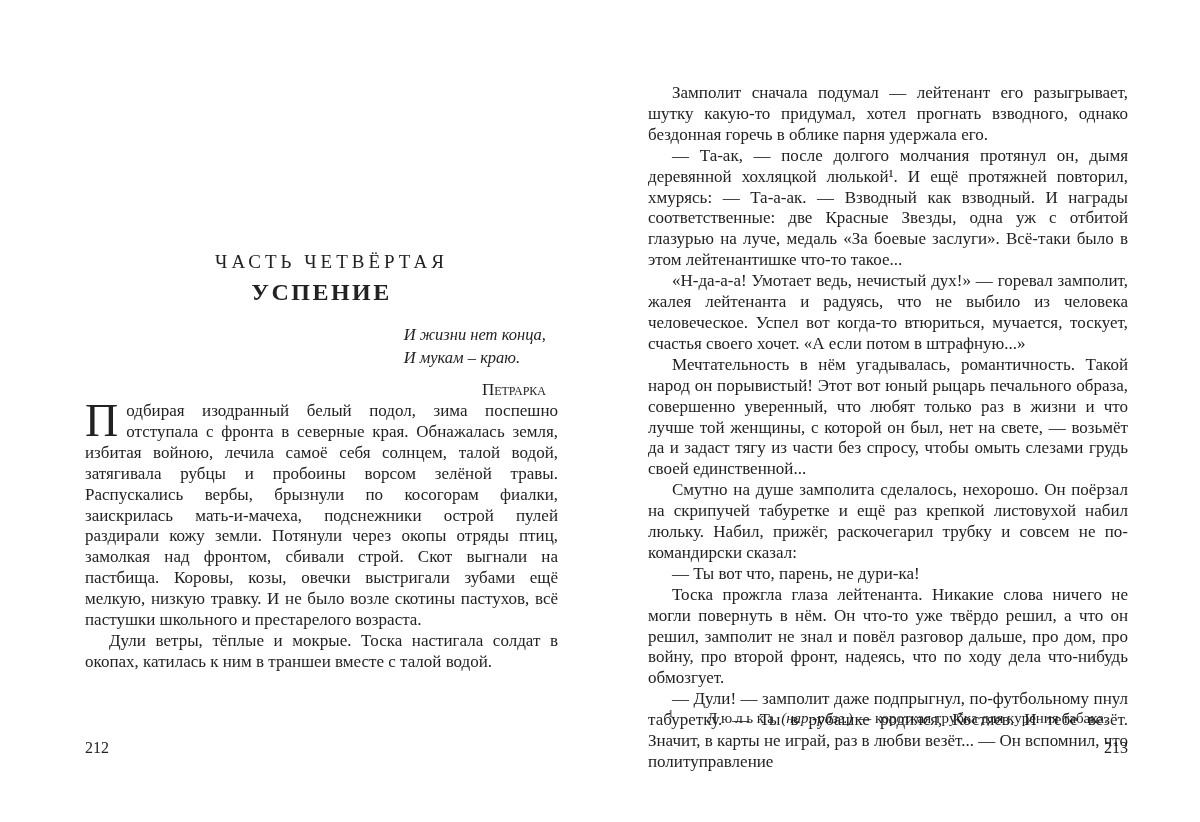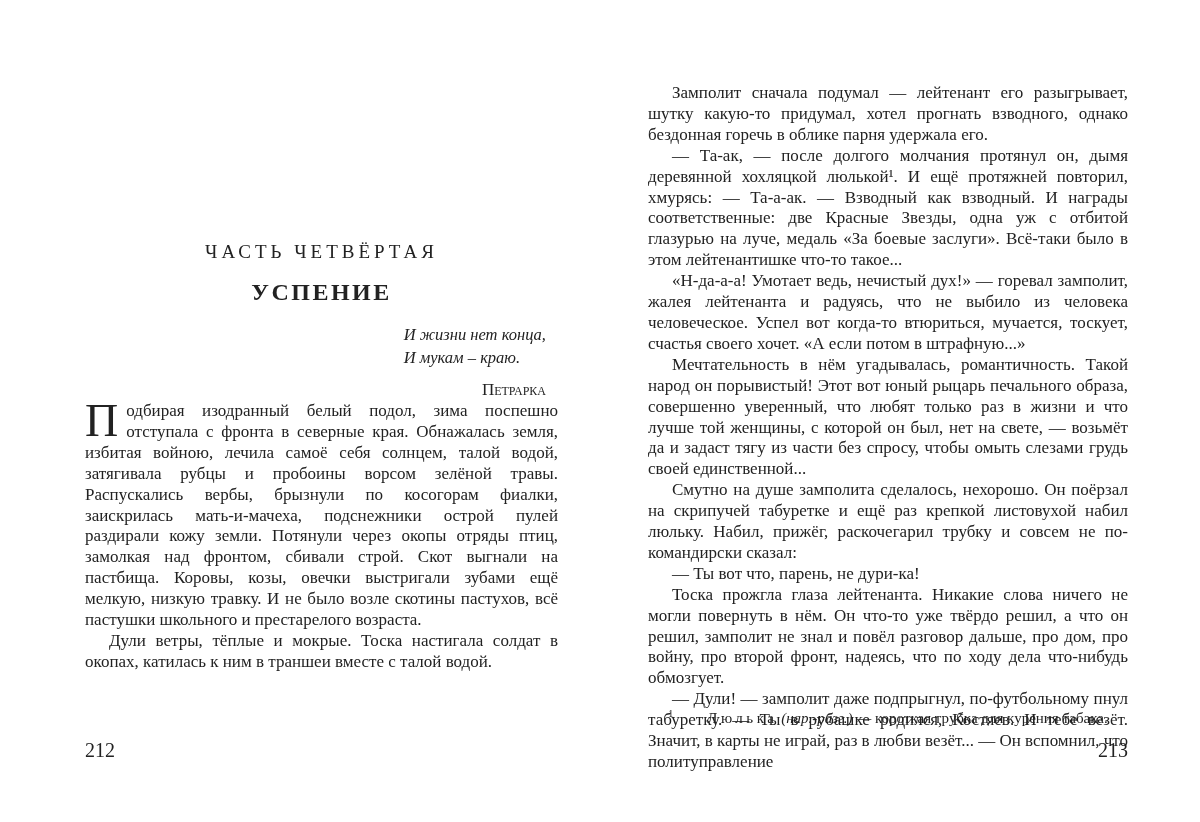--- a/index.html
+++ b/index.html
@@ -26,21 +26,21 @@
 
   .part-heading {
     position: absolute;
     top: 241px;
     left: 0;
     width: 100%;
     text-align: center;
     font-size: 19px;
     letter-spacing: 4px;
     font-weight: normal;
-    margin: 0;
+    margin: 10px;
   }
   .chapter-title {
     position: absolute;
     top: 279px;
     left: 0;
     width: 100%;
     text-align: center;
     font-size: 24px;
     font-weight: bold;
     letter-spacing: 2.5px;
@@ -105,21 +105,21 @@
   .footnote .term {
     letter-spacing: 3.5px;
   }
   .footnote .gloss {
     font-style: italic;
   }
 
   .page-number {
     position: absolute;
     top: 739px;
-    font-size: 20px;
+    font-size: 16px;
   }
   .page-number.pn-left  { left: 0; }
   .page-number.pn-right { right: 0; text-align: right; }
 </style>
 </head>
 <body>
 
 <div class="spread">
 
   <div class="page-col left">

